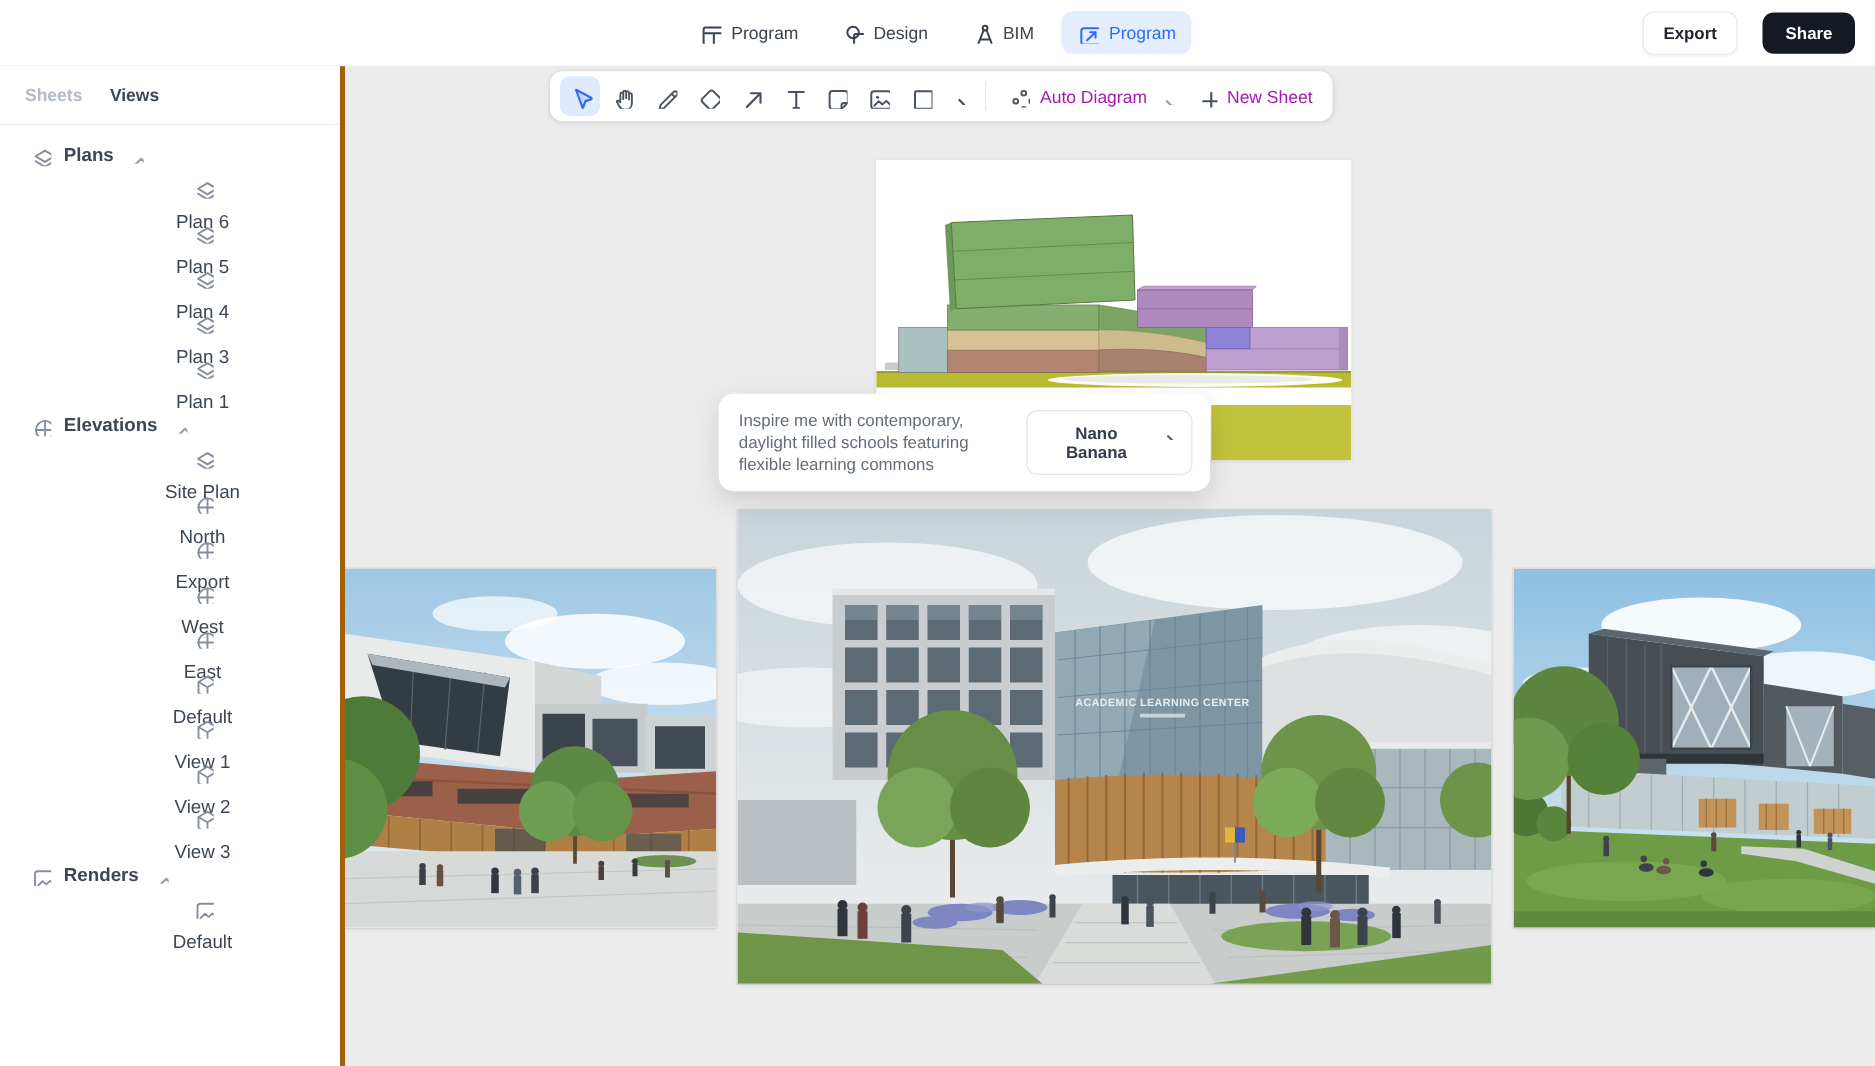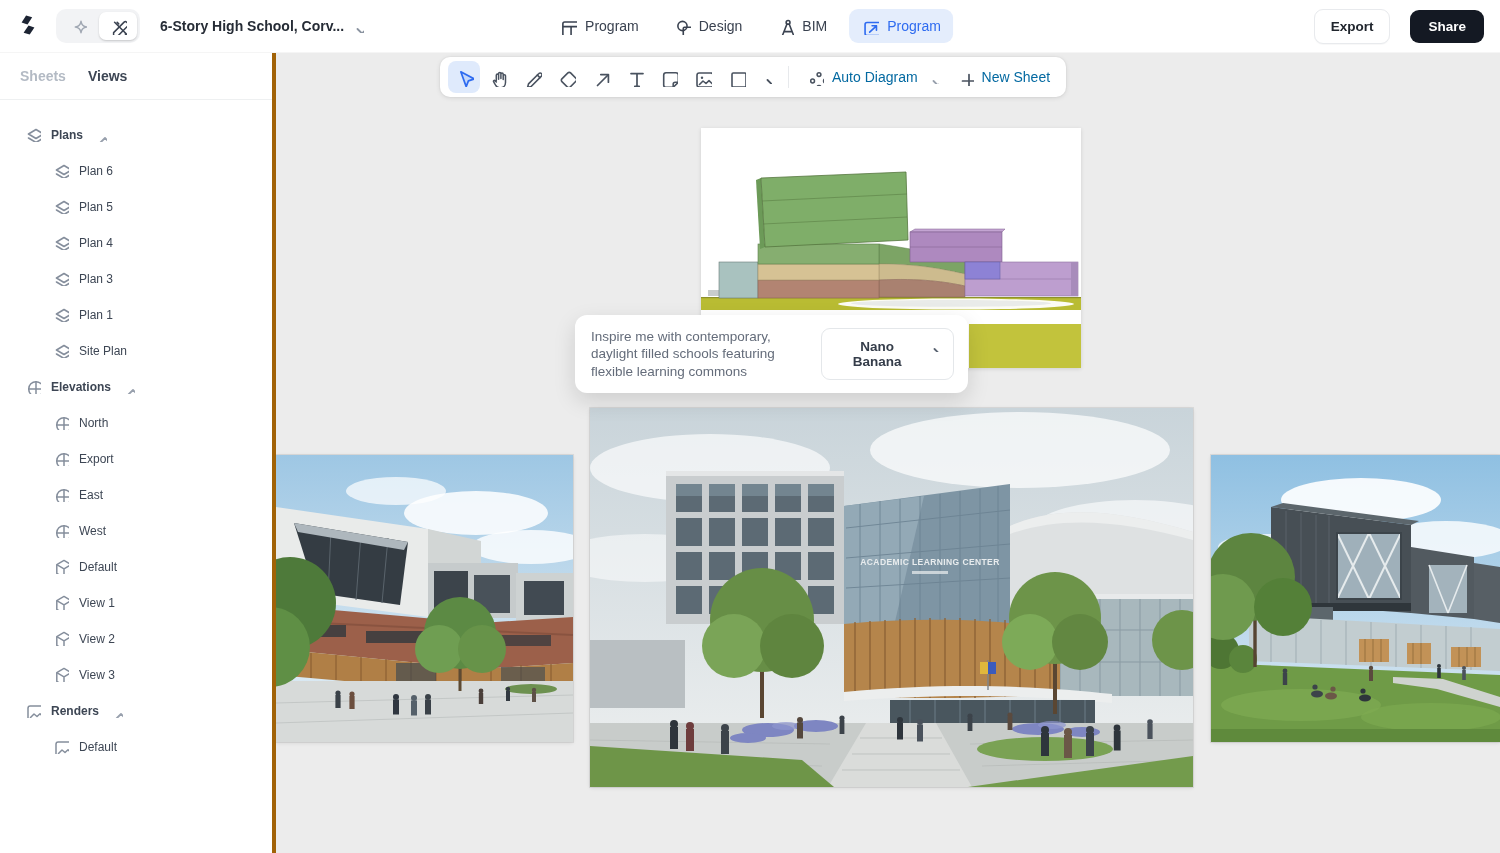--- a/index.html
+++ b/index.html
@@ -33,39 +33,39 @@
              font-size:13.5px;font-weight:bold;}
 
   
   .sidebar{position:absolute;top:52px;left:0;bottom:0;width:276px;background:#fff;z-index:5;
            border-right:4px solid #a16207;box-sizing:border-box;}
   .side-tabs{height:47px;display:flex;align-items:center;gap:22px;padding:0 20px;
              border-bottom:1px solid #eef0f1;}
   .side-tab{border:none;background:transparent;font-size:14px;font-weight:bold;color:#b3bac4;padding:0;}
   .side-tab.active{color:#3d4654;}
   .tree{padding-top:6px;}
-  .row{height:36px;display:flex;align-items:flex-end;gap:10px;font-size:12px;color:#3d4654;}
+  .row{height:36px;display:flex;align-items:center;gap:10px;font-size:15px;color:#3d4654;}
   .row.sec{padding-left:24px;font-weight:bold;}
-  .row.item{padding-left:52px;}
+  .row.item{padding-left:52px;flex-direction:column;}
   .tree-ico{width:17px;height:17px;color:#858e9c;flex:0 0 auto;}
   .chev{width:14px;height:14px;color:#98a0ad;}
 
   
   .canvas{position:absolute;top:52px;left:276px;right:0;bottom:0;background:#ececec;overflow:hidden;}
   .fl-toolbar{position:absolute;left:164px;top:5px;height:40px;background:#fff;border-radius:10px;
               box-shadow:0 1px 5px rgba(0,0,0,.1),0 0 0 1px rgba(0,0,0,.02);
               display:flex;align-items:center;padding:0 8px;gap:2px;z-index:4;}
   .tool{width:32px;height:32px;border:none;background:transparent;border-radius:8px;
         display:flex;align-items:center;justify-content:center;color:#49525f;}
   .tool.active{background:#dfeafc;color:#2e6bf0;}
   .tool svg{width:19px;height:19px;}
   .tool.narrow{width:24px;}
   .tbar-div{width:1px;height:22px;background:#e7e9ec;margin:0 8px;}
   .tbar-btn{display:flex;align-items:center;gap:8px;border:none;background:transparent;
-            font-size:14px;color:#0369a1;padding:6px 8px;border-radius:8px;}
+            font-size:14px;color:#a21caf;padding:6px 8px;border-radius:8px;}
   .tbar-btn svg{width:17px;height:17px;color:#49525f;}
   .tbar-btn .chev{width:13px;height:13px;color:#98a0ad;}
 
   .massing-card{position:absolute;left:425px;top:76px;width:380px;height:240px;background:#fff;
                 box-shadow:0 1px 4px rgba(0,0,0,.12);z-index:1;}
   .prompt-card{position:absolute;left:299px;top:263px;width:393px;height:78px;box-sizing:border-box;
                background:#fff;border-radius:12px;box-shadow:0 8px 22px rgba(0,0,0,.13);
                display:flex;align-items:center;gap:24px;padding:0 14px 0 16px;z-index:3;}
   .prompt-text{width:218px;font-size:13.5px;line-height:1.3;color:#646c7a;}
   .model-btn{margin-left:auto;display:flex;align-items:flex-start;gap:9px;padding:10px 14px;
@@ -204,43 +204,20 @@
     <g id="i-logo">
         <g fill="currentColor">
           <path d="M10.1 2.4 16.2 4.2 11.5 11.4 5.6 9.5z"></path>
           <path d="M12.5 12.6l5.9 1.9-4.7 7.1-6.1-1.8z"></path>
         </g>
       </g>
   </defs>
 </svg>
 
 <header class="header">
-  <div class="header-left">
-    <svg class="logo">
-        <use href="#i-logo"></use>
-      </svg>
-    <div class="seg">
-      <button>
-          <svg>
-            <use href="#i-sparkle"></use>
-          </svg>
-        </button>
-      <button class="on">
-          <svg>
-            <use href="#i-pencilruler"></use>
-          </svg>
-        </button>
-    </div>
-    <button class="title-btn">
-      <span>6-Story High School, Corv...</span>
-      <svg class="chev">
-          <use href="#i-chevdown"></use>
-        </svg>
-    </button>
-  </div>
 
   <nav class="header-nav">
     <button class="nav-item">
       <svg>
           <use href="#i-grid"></use>
         </svg>
       <span>Program</span>
     </button>
     <button class="nav-item">
       <svg>
@@ -307,59 +284,59 @@
           <use href="#i-layers"></use>
         </svg>
         <span>Plan 3</span>
       </div>
     <div class="row item">
         <svg class="tree-ico">
           <use href="#i-layers"></use>
         </svg>
         <span>Plan 1</span>
       </div>
-    <div class="row item">
-        <svg class="tree-ico">
-          <use href="#i-layers"></use>
-        </svg>
-        <span>Site Plan</span>
-      </div>
-
     <div class="row sec">
       <svg class="tree-ico">
           <use href="#i-axes"></use>
         </svg>
       <span>Elevations</span>
       <svg class="chev">
           <use href="#i-chevup"></use>
         </svg>
     </div>
+
+    <div class="row item">
+        <svg class="tree-ico">
+          <use href="#i-layers"></use>
+        </svg>
+        <span>Site Plan</span>
+      </div>
     <div class="row item">
         <svg class="tree-ico">
           <use href="#i-axes"></use>
         </svg>
         <span>North</span>
       </div>
     <div class="row item">
         <svg class="tree-ico">
           <use href="#i-axes"></use>
         </svg>
         <span>Export</span>
       </div>
     <div class="row item">
         <svg class="tree-ico">
           <use href="#i-axes"></use>
         </svg>
+        <span>West</span>
+      </div>
+    <div class="row item">
+        <svg class="tree-ico">
+          <use href="#i-axes"></use>
+        </svg>
         <span>East</span>
-      </div>
-    <div class="row item">
-        <svg class="tree-ico">
-          <use href="#i-axes"></use>
-        </svg>
-        <span>West</span>
       </div>
 
     <div class="row item">
         <svg class="tree-ico">
           <use href="#i-cube"></use>
         </svg>
         <span>Default</span>
       </div>
     <div class="row item">
         <svg class="tree-ico">

